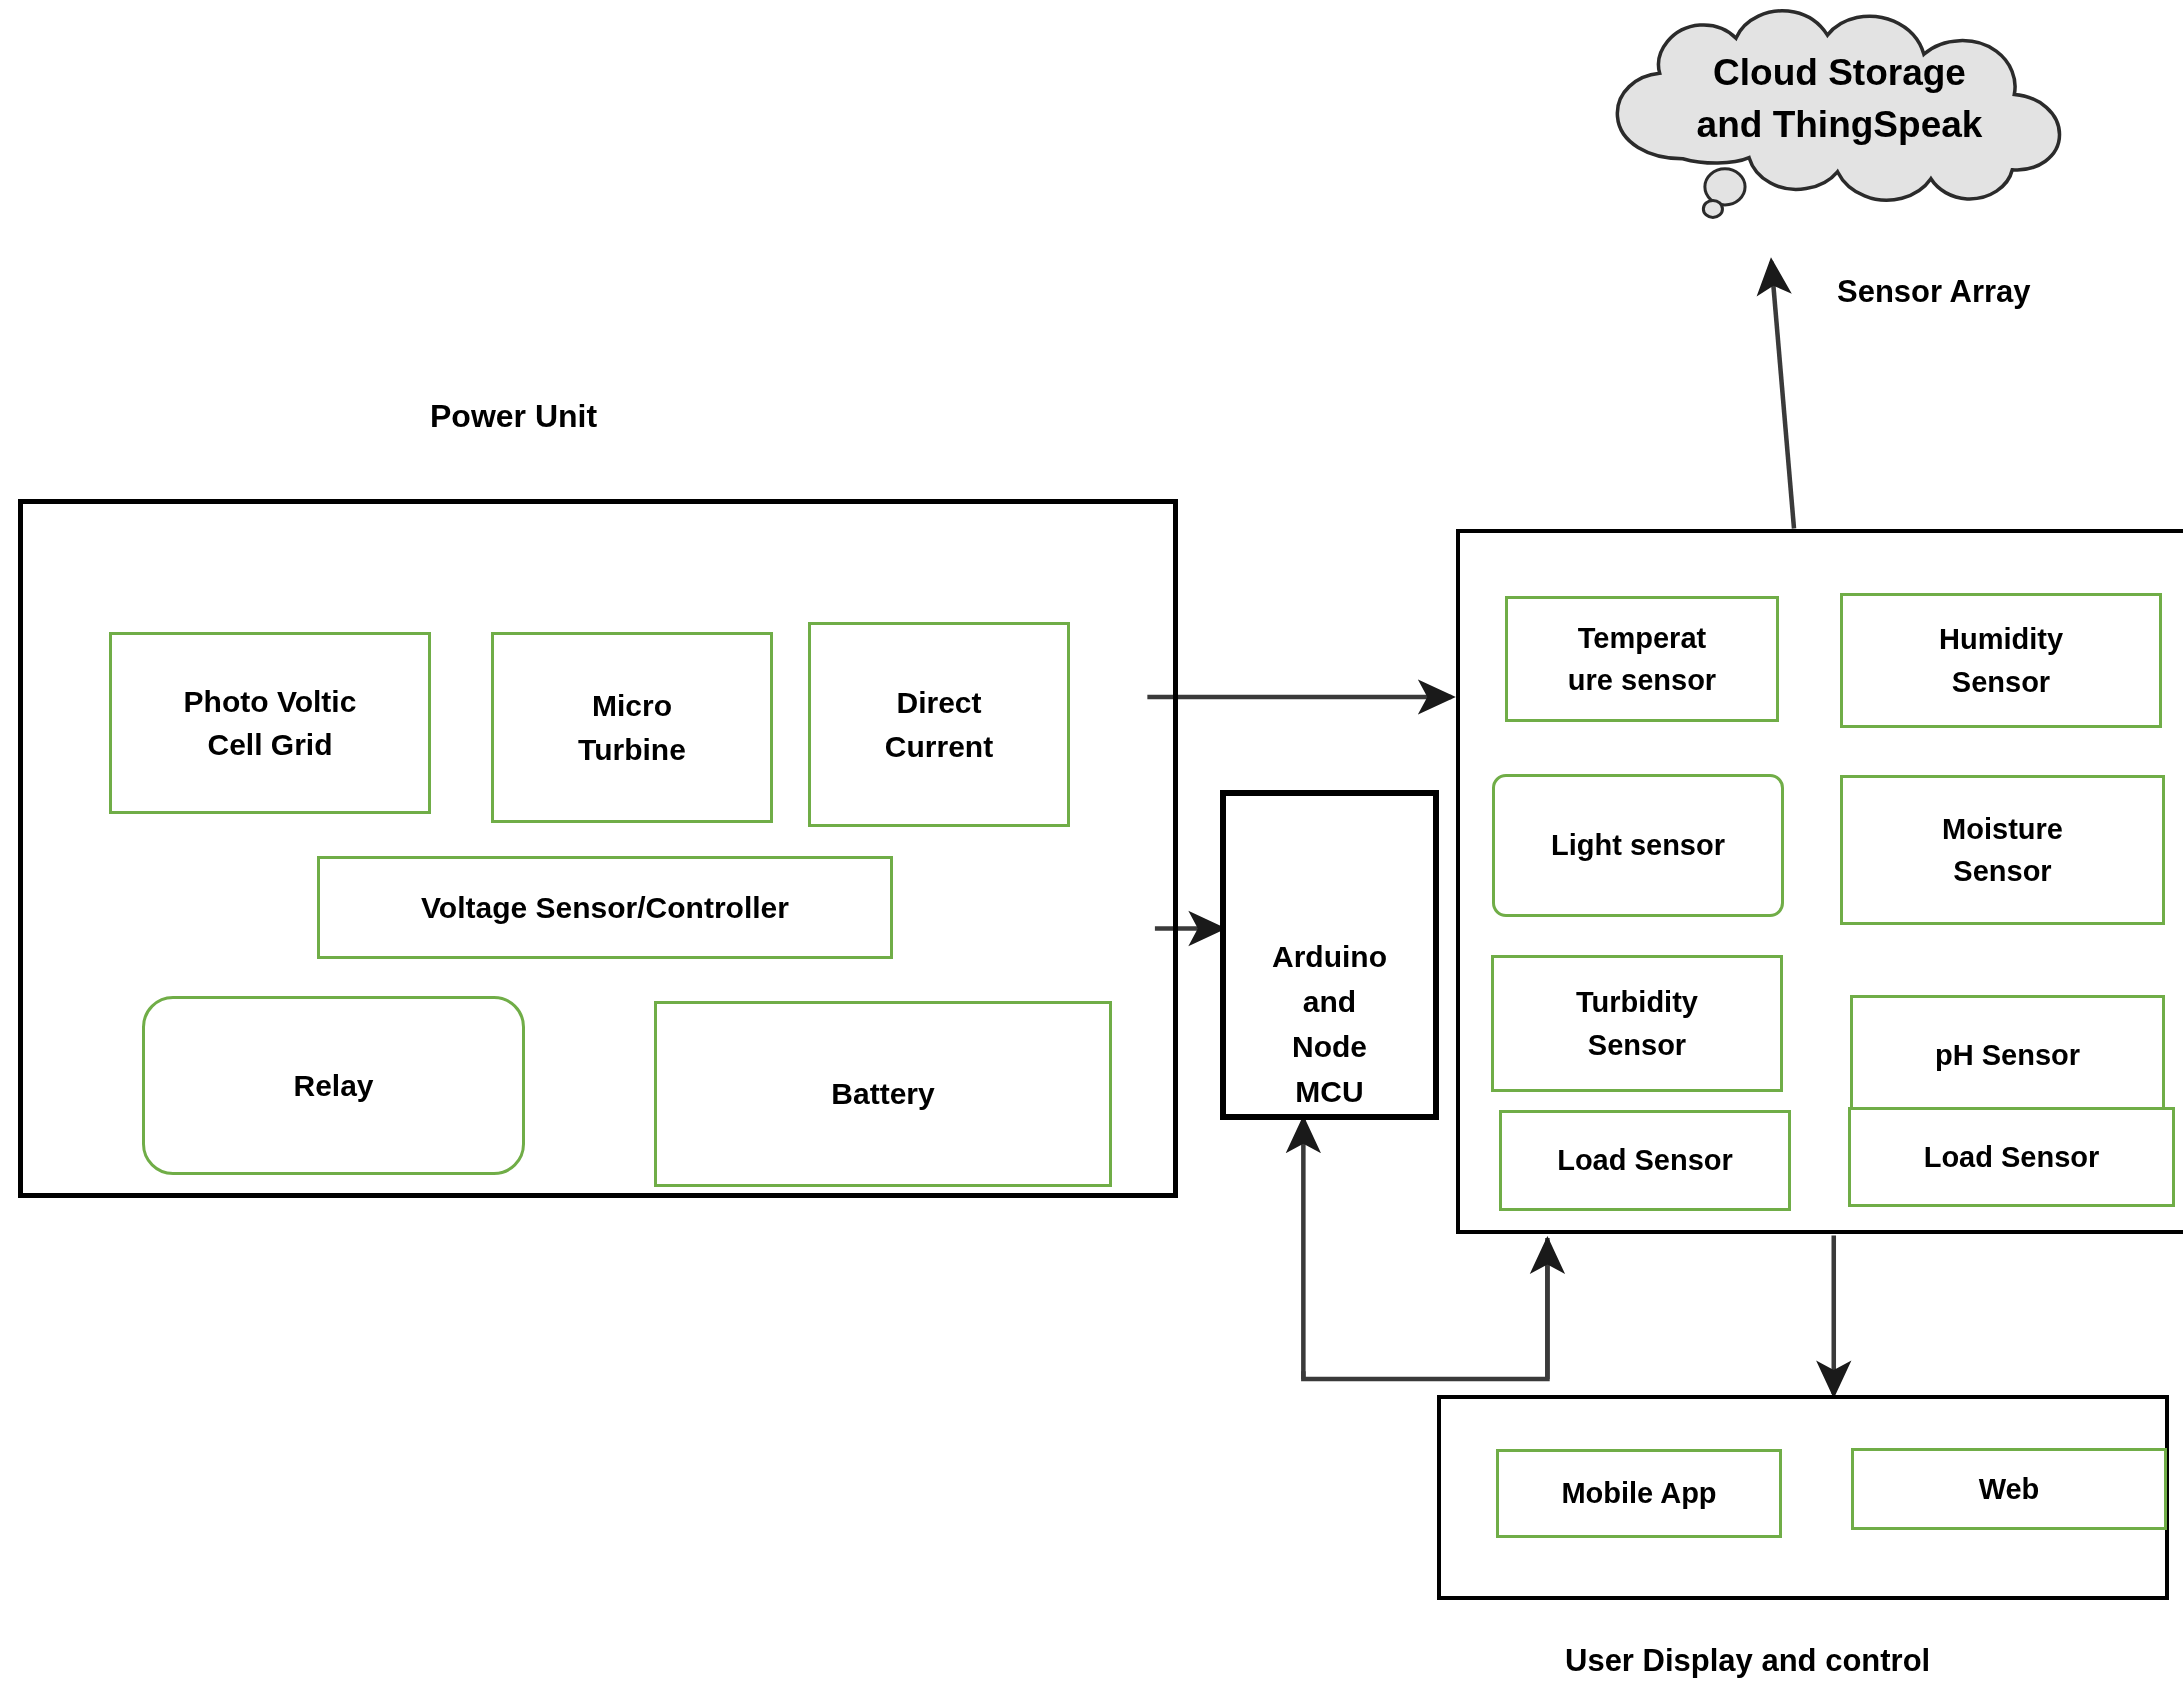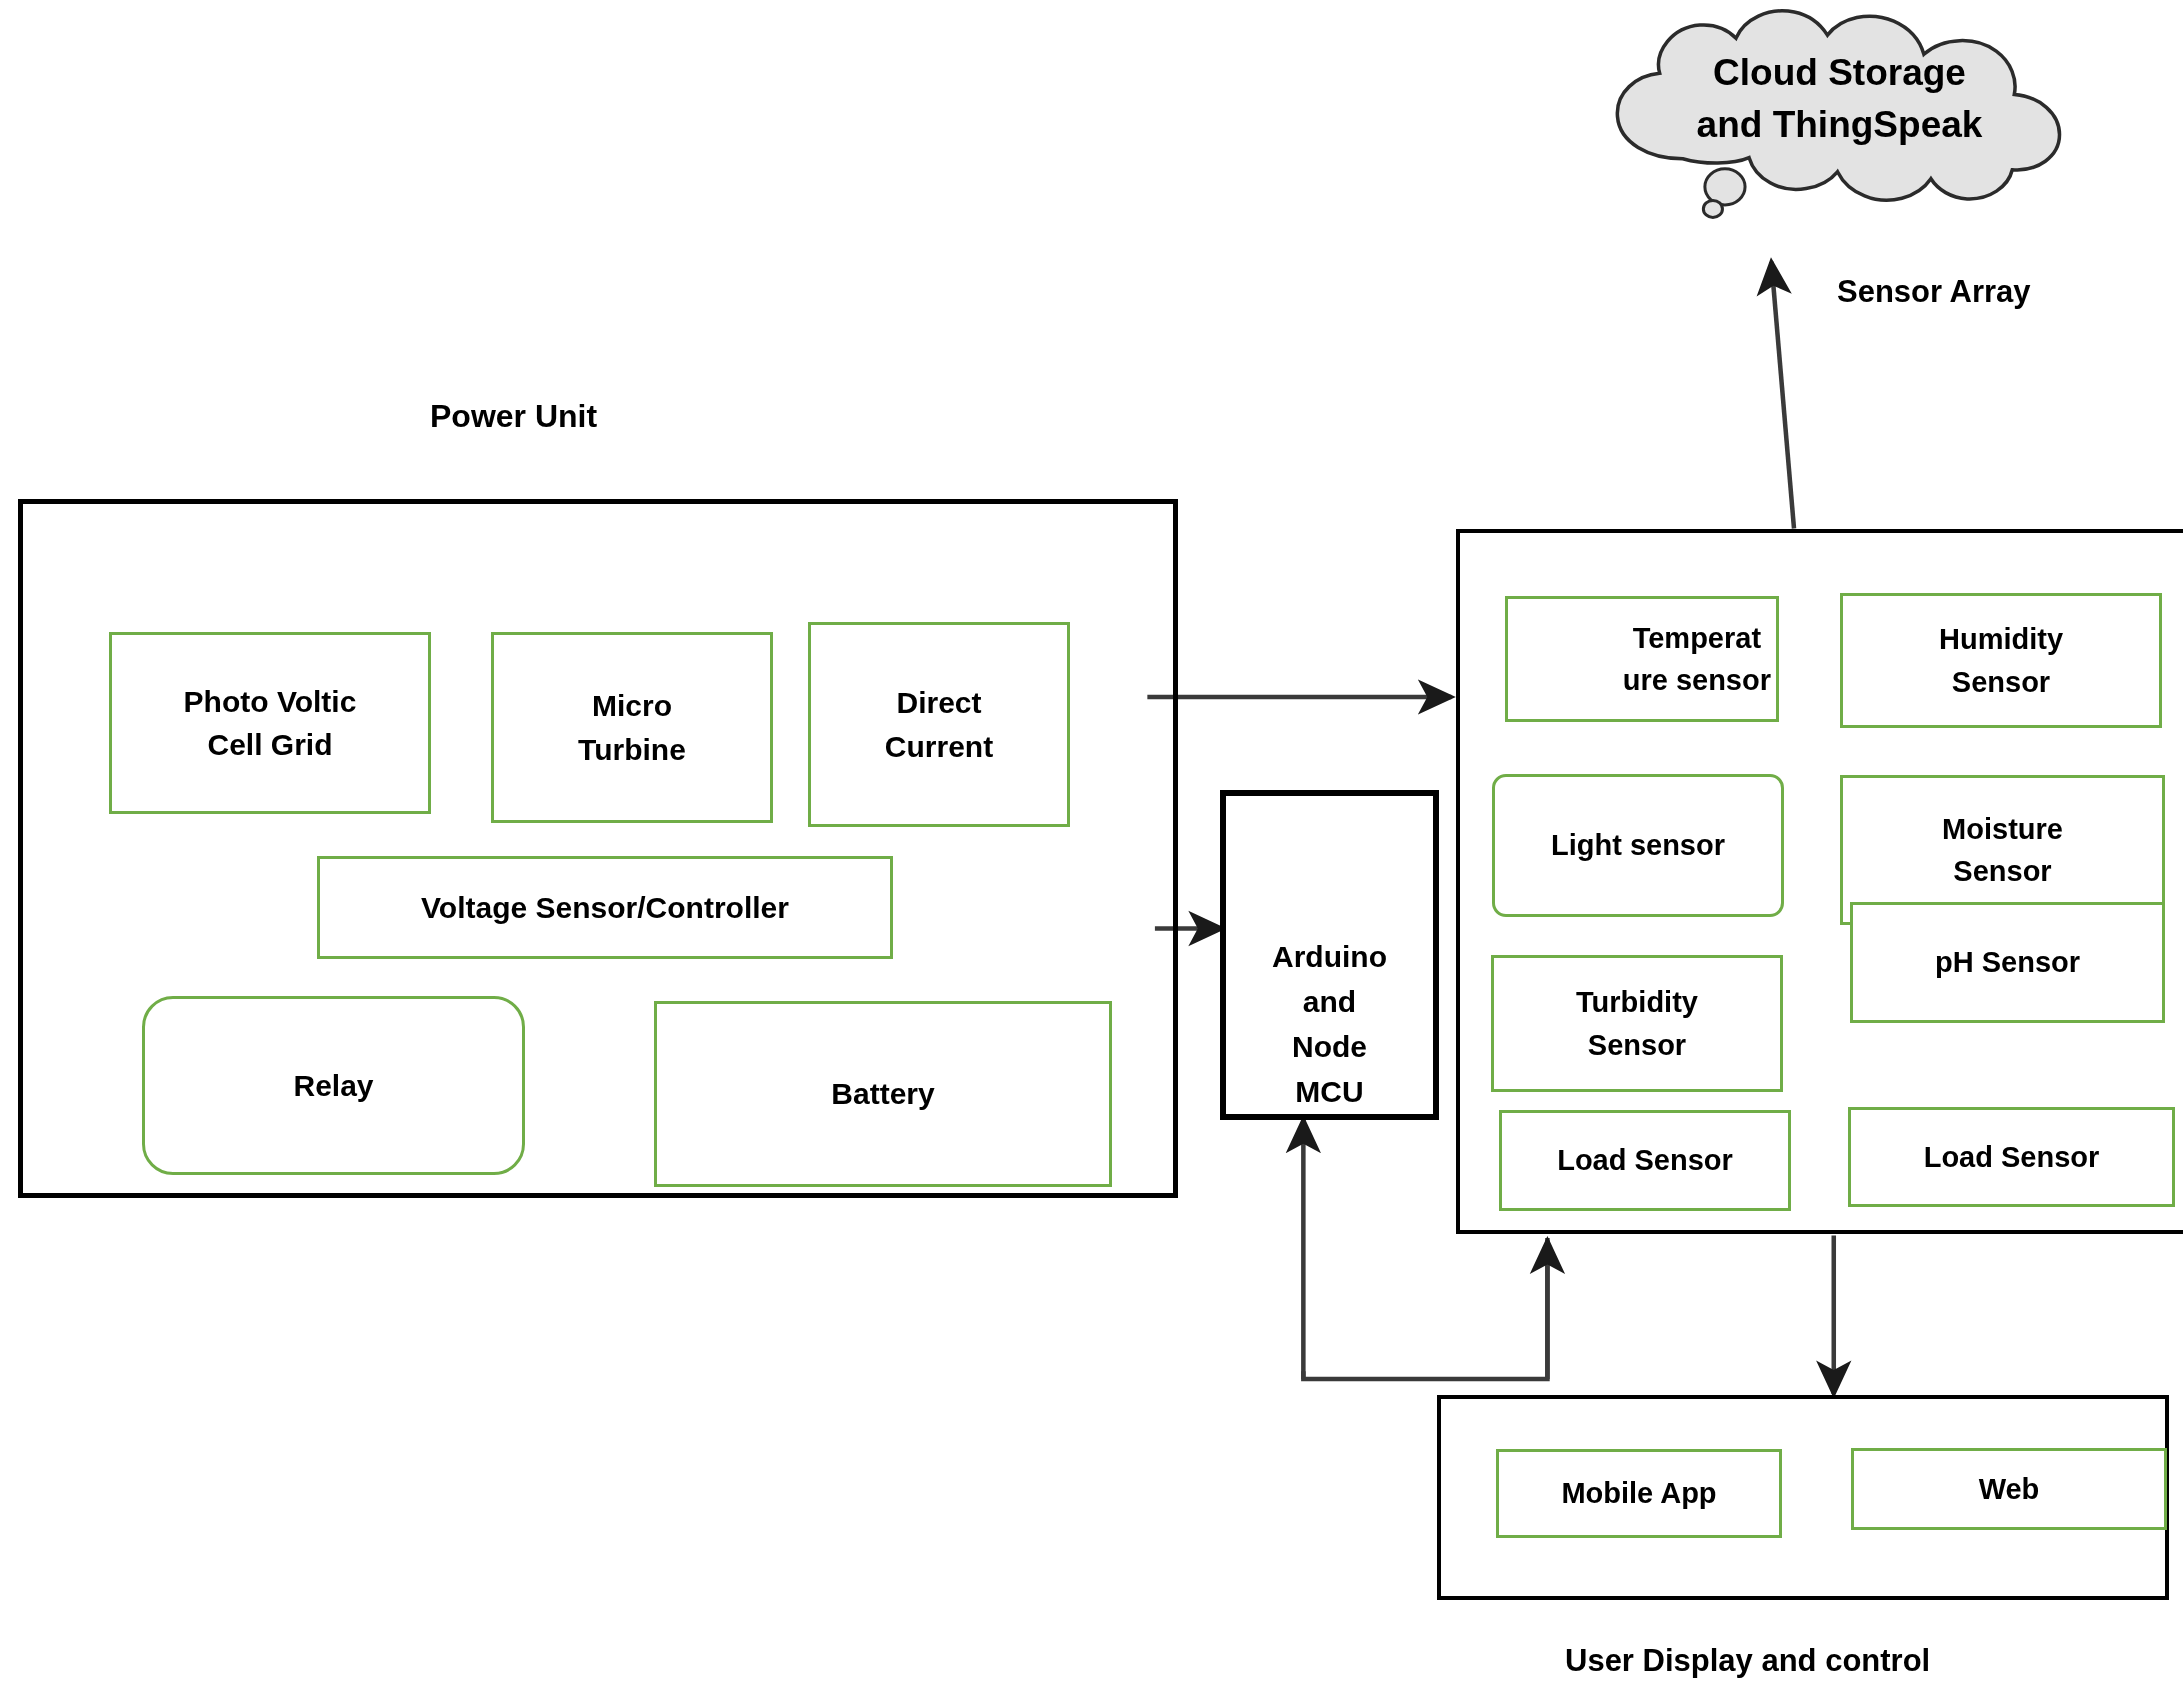--- a/index.html
+++ b/index.html
@@ -202,21 +202,21 @@
     <div>
       <div>Arduino</div>
       <div>and</div>
       <div>Node</div>
       <div>MCU</div>
     </div>
   </div>
 
   <div class="outer-box thin" style="left:1456px; top:529px; width:735px; height:705px;"></div>
 
-  <div class="green-box" style="left:1505px; top:596px; width:274px; height:126px; font-size:29px;justify-content:flex-end;">
+  <div class="green-box" style="left:1505px; top:596px; width:274px; height:126px; font-size:29px;">
     <div>
       <div>Temperat</div>
       <div>ure sensor</div>
     </div>
   </div>
 
   <div class="green-box" style="left:1492px; top:774px; width:292px; height:143px; font-size:29px;border-radius:14px;">
     <div>Light sensor</div>
   </div>
 
@@ -238,21 +238,21 @@
     </div>
   </div>
 
   <div class="green-box" style="left:1840px; top:775px; width:325px; height:150px; font-size:29px;">
     <div>
       <div>Moisture</div>
       <div>Sensor</div>
     </div>
   </div>
 
-  <div class="green-box" style="left:1850px; top:902px; width:315px; height:121px; font-size:29px;">
+  <div class="green-box" style="left:1850px; top:995px; width:315px; height:121px; font-size:29px;">
     <div>pH Sensor</div>
   </div>
 
   <div class="green-box" style="left:1848px; top:1107px; width:327px; height:100px; font-size:29px;">
     <div>Load Sensor</div>
   </div>
 
   <div class="outer-box thin" style="left:1437px; top:1395px; width:732px; height:205px;"></div>
 
   <div class="green-box" style="left:1496px; top:1449px; width:286px; height:89px; font-size:29px;">

